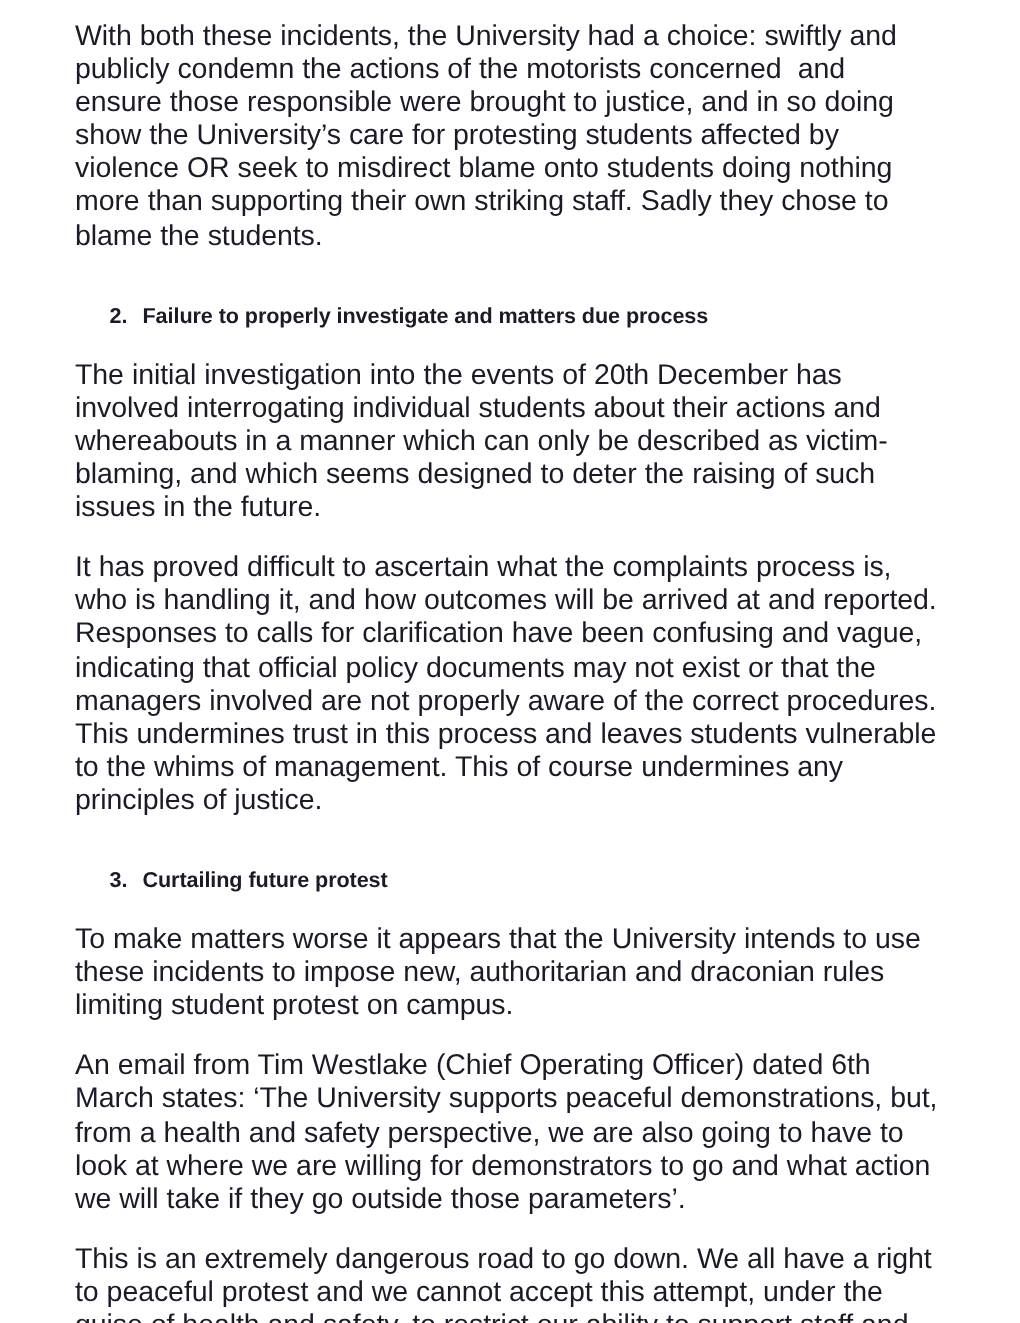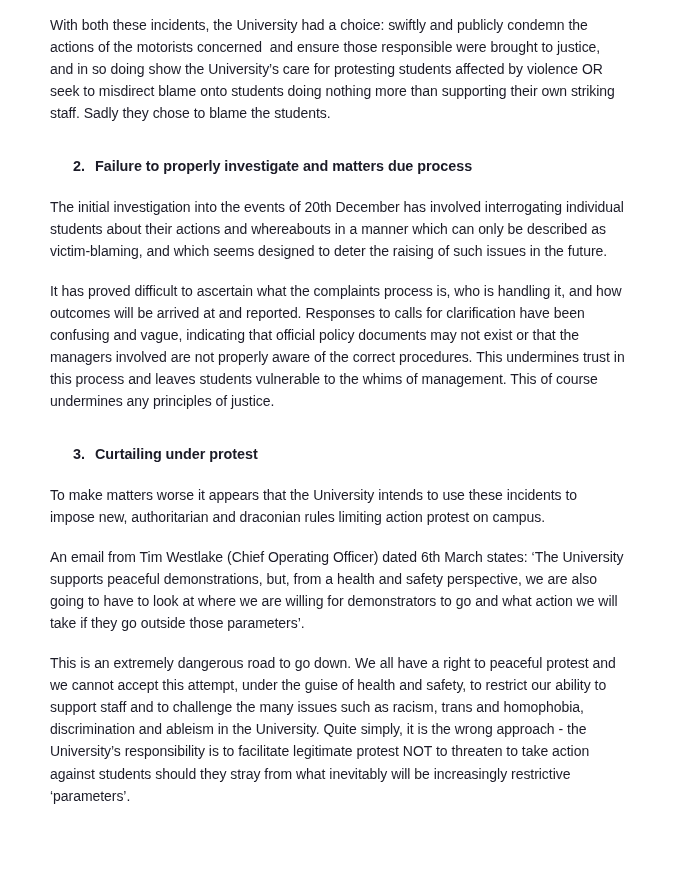--- a/index.html
+++ b/index.html
@@ -21,21 +21,21 @@
     background: #ffffff;
     box-sizing: border-box;
     padding: 14px 55px 0 50px;
     overflow: hidden;
   }
   .doc-body {
     width: 575px;
   }
   p.para {
     margin: 0 0 18px 0;
-    font-size: 14px;
+    font-size: 19px;
     line-height: 22.1px;
     letter-spacing: -0.05px;
     text-align: left;
     white-space: pre-wrap;
     word-spacing: 0.1px;
   }
   p.para:last-child {
     margin-bottom: 0;
   }
   .heading {
@@ -69,19 +69,19 @@
       <div class="spacer-before-heading"></div>
       <div class="heading">
         <span class="num">2.</span>
         <span class="htext">Failure to properly investigate and matters due process</span>
       </div>
       <p class="para">The initial investigation into the events of 20th December has involved interrogating individual students about their actions and whereabouts in a manner which can only be described as victim-blaming, and which seems designed to deter the raising of such issues in the future.</p>
       <p class="para">It has proved difficult to ascertain what the complaints process is, who is handling it, and how outcomes will be arrived at and reported. Responses to calls for clarification have been confusing and vague, indicating that official policy documents may not exist or that the managers involved are not properly aware of the correct procedures. This undermines trust in this process and leaves students vulnerable to the whims of management. This of course undermines any principles of justice.</p>
       <div class="spacer-before-heading"></div>
       <div class="heading">
         <span class="num">3.</span>
-        <span class="htext">Curtailing under protest</span>
+        <span class="htext">Curtailing future protest</span>
       </div>
-      <p class="para">To make matters worse it appears that the University intends to use these incidents to impose new, authoritarian and draconian rules limiting action protest on campus.</p>
+      <p class="para">To make matters worse it appears that the University intends to use these incidents to impose new, authoritarian and draconian rules limiting student protest on campus.</p>
       <p class="para">An email from Tim Westlake (Chief Operating Officer) dated 6th March states: ‘The University supports peaceful demonstrations, but, from a health and safety perspective, we are also going to have to look at where we are willing for demonstrators to go and what action we will take if they go outside those parameters’.</p>
       <p class="para">This is an extremely dangerous road to go down. We all have a right to peaceful protest and we cannot accept this attempt, under the guise of health and safety, to restrict our ability to support staff and to challenge the many issues such as racism, trans and homophobia, discrimination and ableism in the University. Quite simply, it is the wrong approach - the University’s responsibility is to facilitate legitimate protest NOT to threaten to take action against students should they stray from what inevitably will be increasingly restrictive ‘parameters’.</p>
     </div>
 </div>
 
 </body></html>

